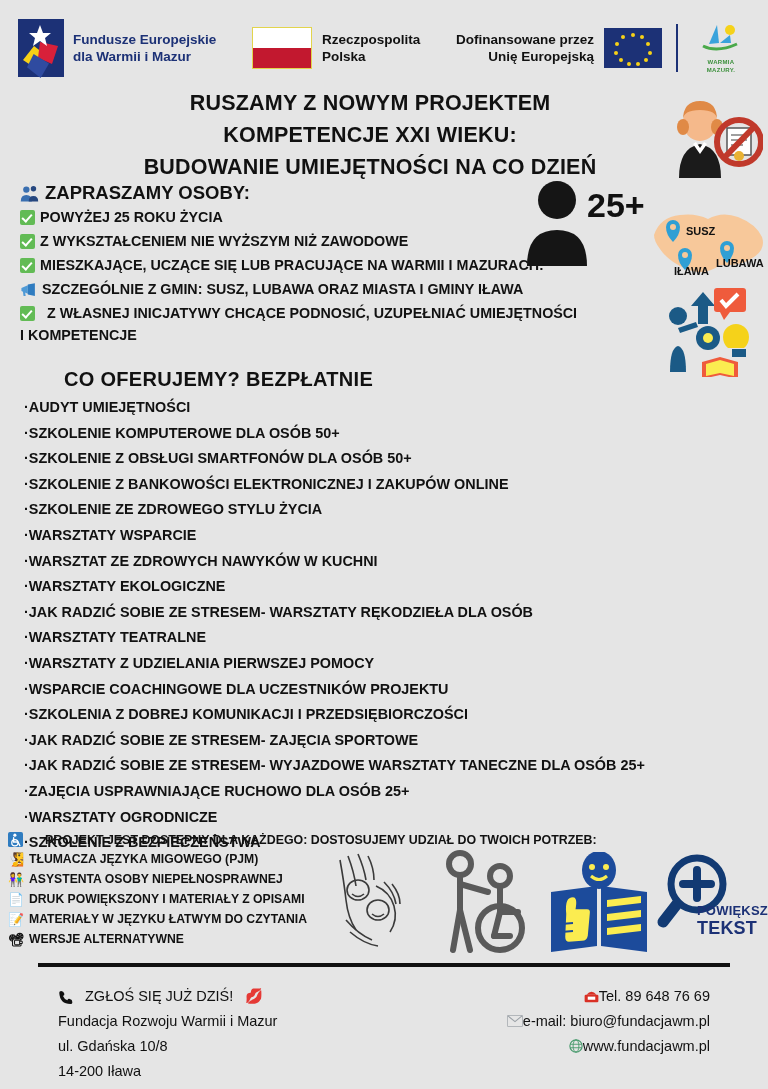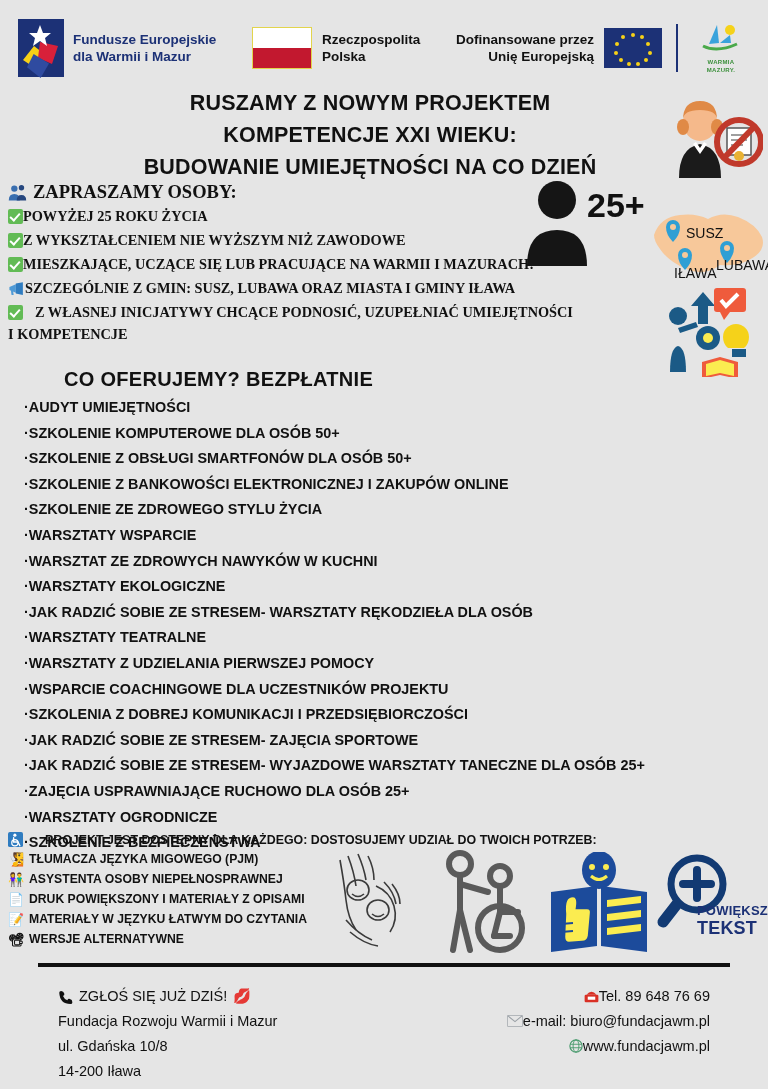--- a/index.html
+++ b/index.html
@@ -106,34 +106,34 @@
     font-weight: bold;
     letter-spacing: .2px;
     line-height: 1.48;
     color: #111;
   }
   .title-line.wide { font-size: 21.5px; }
 
   
   .invite {
     position: absolute;
-    top: 182px; left: 8px; width: 660px; font-family: Liberation Serif, serif;
+    top: 182px; left: 20px; width: 660px;
   }
   .invite-head {
     font-size: 18.5px;
     font-weight: bold;
     margin-bottom: 5px;
     display: flex; align-items: center; gap: 6px;
   }
   .invite-row {
     font-size: 14.3px;
     font-weight: bold;
     line-height: 1.05;
     margin-bottom: 8px;
-    display: flex; align-items: center; 
+    display: flex; align-items: center; gap: 5px;
     white-space: nowrap;
   }
   .invite-row .tx { padding-top: 1px; }
   .chk {
     width: 15px; height: 15px;
     background: #62bb55;
     border-radius: 2px;
     flex: none;
     position: relative;
   }
@@ -193,21 +193,21 @@
     position: absolute;
     top: 963px; left: 38px; width: 692px; height: 4px;
     background: #111;
   }
   .foot-left {
     position: absolute;
     top: 984px; left: 58px;
     font-size: 14.5px;
     line-height: 1.72;
   }
-  .foot-left .hl { font-weight: normal; display: flex; align-items: center; gap: 6px; }
+  .foot-left .hl { font-weight: normal; display: flex; align-items: center; gap: 12px; }
   .foot-right {
     position: absolute;
     top: 984px; right: 58px;
     font-size: 14.5px;
     line-height: 1.72;
     text-align: right;
   }
   .foot-right .fr-row {
     display: flex; align-items: center; 
     justify-content: flex-end;
@@ -223,21 +223,21 @@
   #gfx-wheel { top: 848px; left: 432px; width: 112px; height: 110px; }
   #gfx-read { top: 852px; left: 545px; width: 108px; height: 105px; }
   #gfx-magnify { top: 852px; left: 655px; width: 112px; height: 105px; }
   .num25 {
     position: absolute; left: 62px; top: 8px;
     font-size: 34px; font-weight: bold; color: #111;
     font-family: "Liberation Sans", sans-serif;
   }
   .pin-label {
     position: absolute;
-    font-size: 14px; font-weight: normal; color: #111;
+    font-size: 11px; font-weight: bold; color: #111;
     white-space: nowrap;
   }
   .mag-label {
     position: absolute; left: 42px; top: 52px;
     font-size: 13px; font-weight: bold; color: #1c3176;
     line-height: 1.0; letter-spacing: .2px;
   }
   .mag-label .l2 { font-size: 18px; display: block; margin-top: 2px; }
 </style>
 </head>

